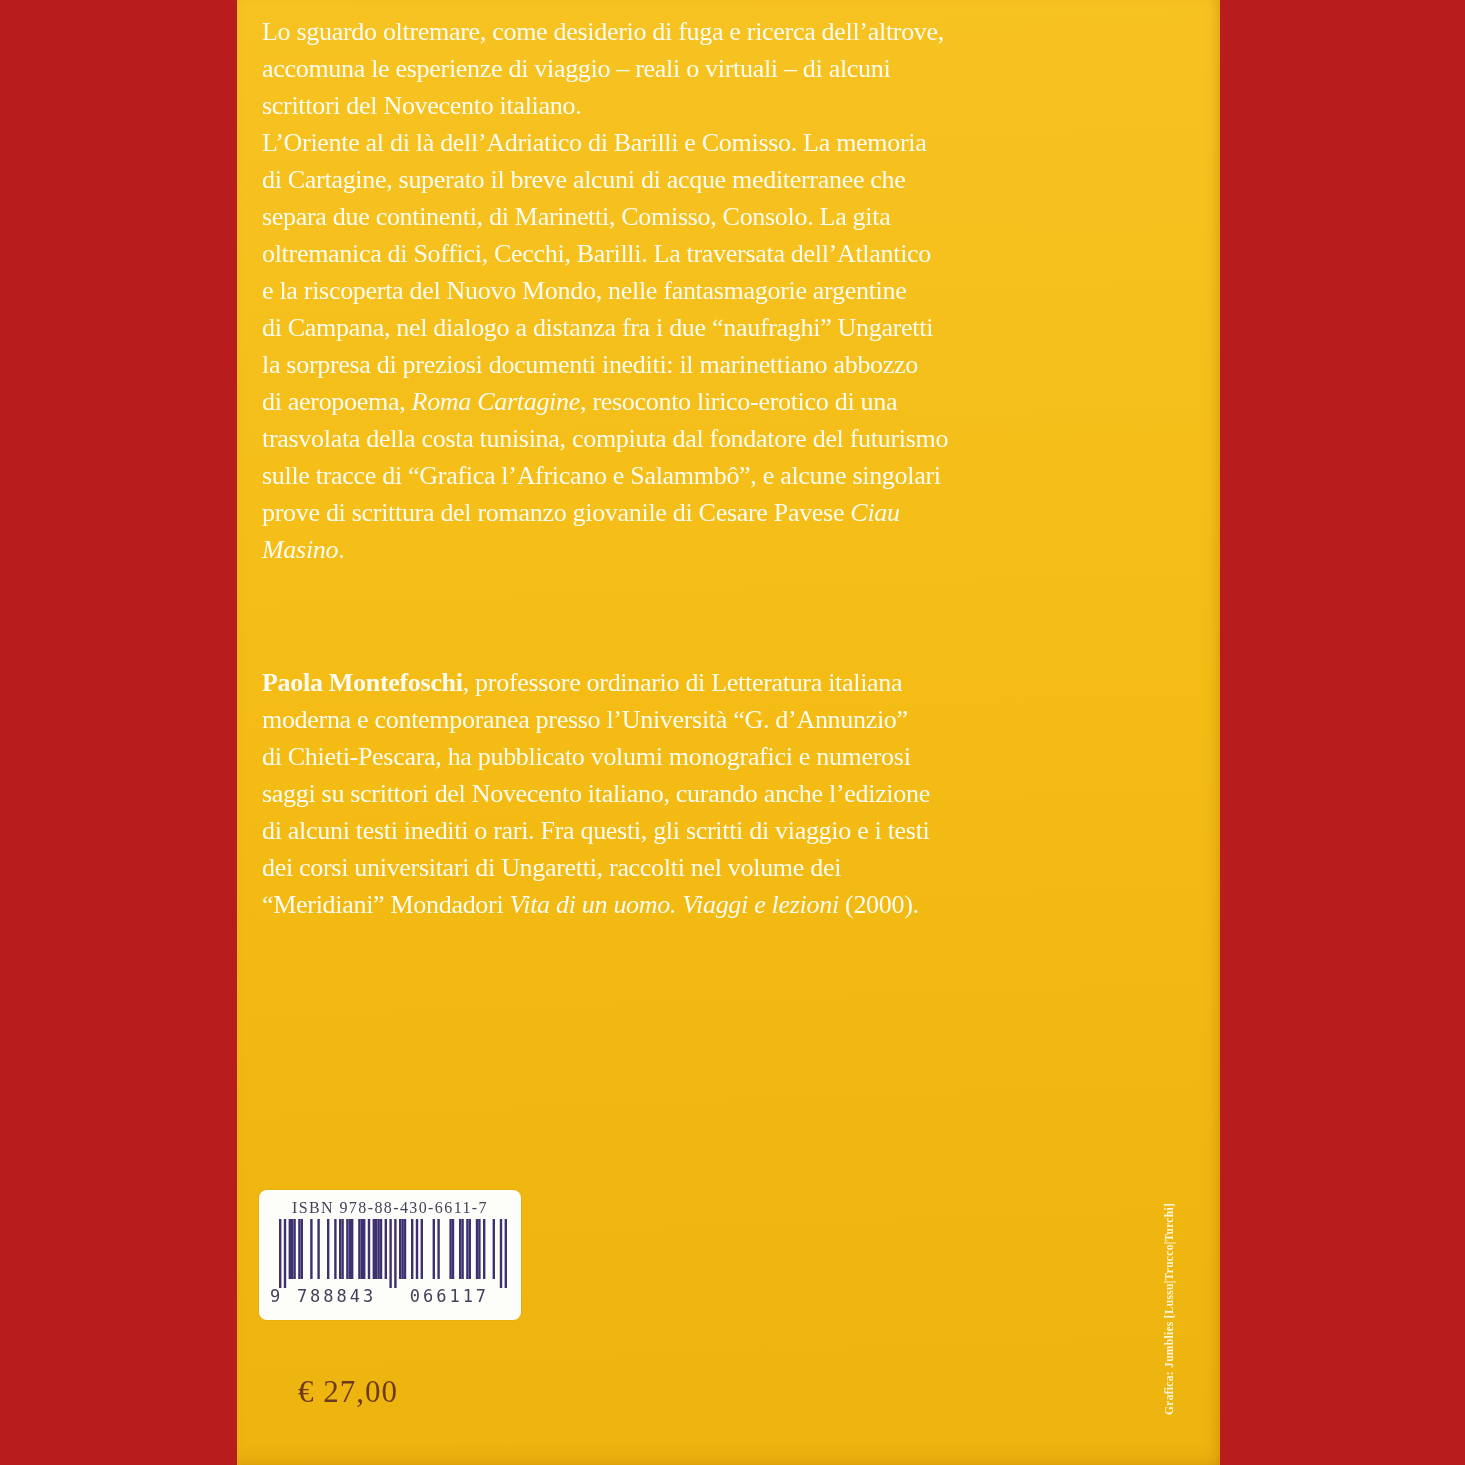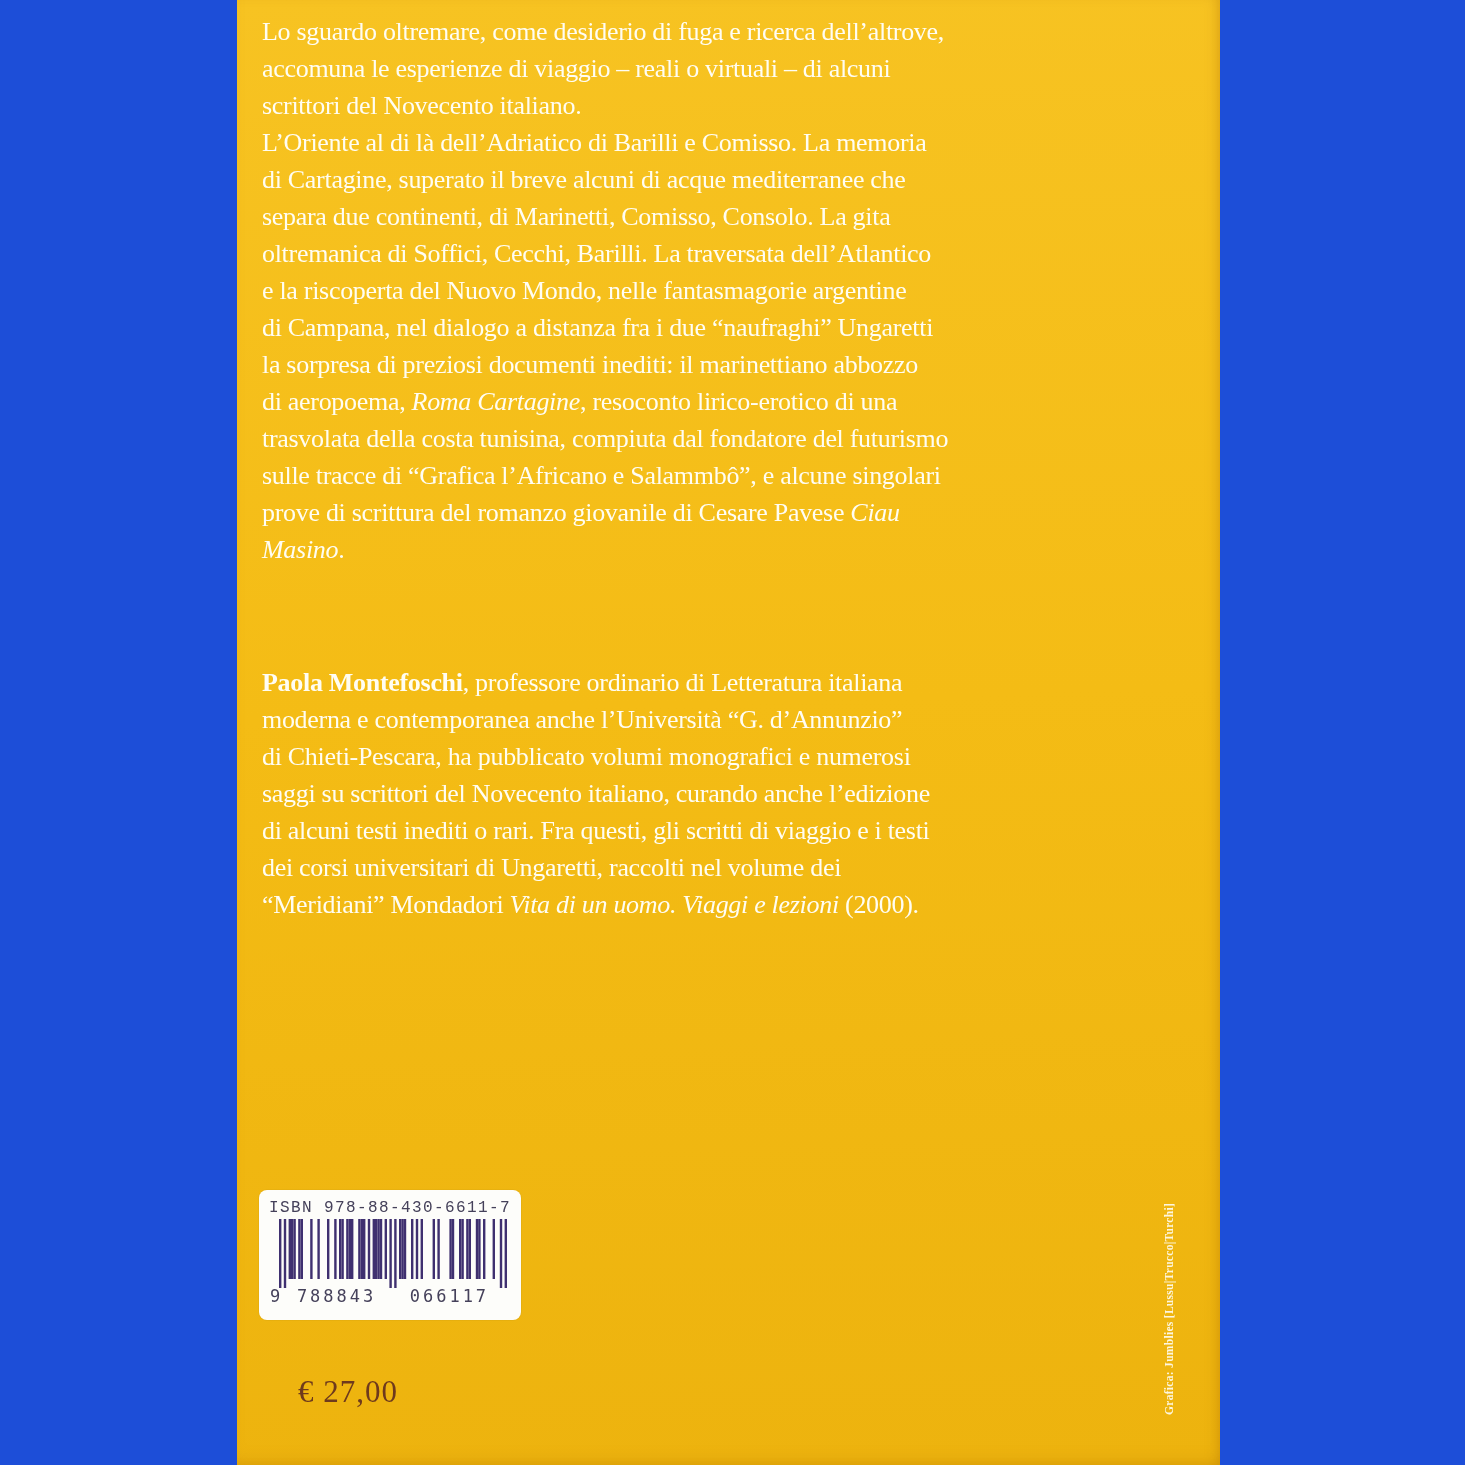--- a/index.html
+++ b/index.html
@@ -1,18 +1,18 @@
 <!DOCTYPE html>
 <html><head>
 <meta charset="utf-8">
 <style>
   html,body { margin:0; padding:0; }
   .page {
     position:relative; width:1465px; height:1465px;
-    background:#1d4ed8; overflow:hidden;
+    background:#b91c1c; overflow:hidden;
     font-family:"Liberation Serif", serif;
   }
   .cover {
     position:absolute; left:237px; top:0; width:983px; height:1465px;
     background:linear-gradient(178deg,#f7c322 0%, #f4bc15 48%, #edb30e 100%);
     box-shadow: inset -9px 0 14px -8px rgba(168,108,0,.40),
                 inset 0 -12px 18px -12px rgba(168,108,0,.35);
   }
   .textblock {
     position:absolute; left:25px;
@@ -27,21 +27,21 @@
     position:absolute; left:25px; top:1374px;
     font-size:31px; letter-spacing:1px; color:#6e3a1d;margin-left:36px;
   }
   .barcode-label {
     position:absolute; left:22px; top:1190px; width:262px; height:130px;
     background:#fdfdfa; border-radius:8px; text-align:center;
     box-shadow:0 0 0 1px rgba(0,0,0,0.03);
   }
   .isbn-text {
     margin-top:9px;
-    font-family:Liberation Mono, monospace;
+    font-family:Liberation Serif, serif;
     font-size:16px; letter-spacing:1.4px; color:#45415a;
   }
   .barcode-svg { margin-top:2px; display:inline-block; }
   .credit {
     position:absolute; left:926px; top:1185px; height:230px;
     writing-mode:vertical-rl; transform:rotate(180deg);
     font-size:11.5px; font-weight:bold; letter-spacing:0.3px;
     color:#fdf6df; white-space:nowrap;
   }
 </style>
@@ -64,21 +64,21 @@
         <div class="line"><span>la sorpresa di preziosi documenti inediti: il marinettiano abbozzo</span></div>
         <div class="line"><span>di aeropoema, </span><span class="i">Roma Cartagine</span><span>, resoconto lirico-erotico di una</span></div>
         <div class="line"><span>trasvolata della costa tunisina, compiuta dal fondatore del futurismo</span></div>
         <div class="line"><span>sulle tracce di “Grafica l’Africano e Salammbô”, e alcune singolari</span></div>
         <div class="line"><span>prove di scrittura del romanzo giovanile di Cesare Pavese </span><span class="i">Ciau</span></div>
         <div class="line"><span class="i">Masino</span><span>.</span></div>
       </div>
 
     <div class="textblock bio">
         <div class="line"><span class="b">Paola Montefoschi</span><span>, professore ordinario di Letteratura italiana</span></div>
-        <div class="line"><span>moderna e contemporanea anche l’Università “G. d’Annunzio”</span></div>
+        <div class="line"><span>moderna e contemporanea presso l’Università “G. d’Annunzio”</span></div>
         <div class="line"><span>di Chieti-Pescara, ha pubblicato volumi monografici e numerosi</span></div>
         <div class="line"><span>saggi su scrittori del Novecento italiano, curando anche l’edizione</span></div>
         <div class="line"><span>di alcuni testi inediti o rari. Fra questi, gli scritti di viaggio e i testi</span></div>
         <div class="line"><span>dei corsi universitari di Ungaretti, raccolti nel volume dei</span></div>
         <div class="line"><span>“Meridiani” Mondadori </span><span class="i">Vita di un uomo. Viaggi e lezioni</span><span> (2000).</span></div>
       </div>
 
     <div class="barcode-label">
       <div class="isbn-text">ISBN 978-88-430-6611-7</div>
       <svg class="barcode-svg" width="242" height="88" viewBox="0 0 242 88">

